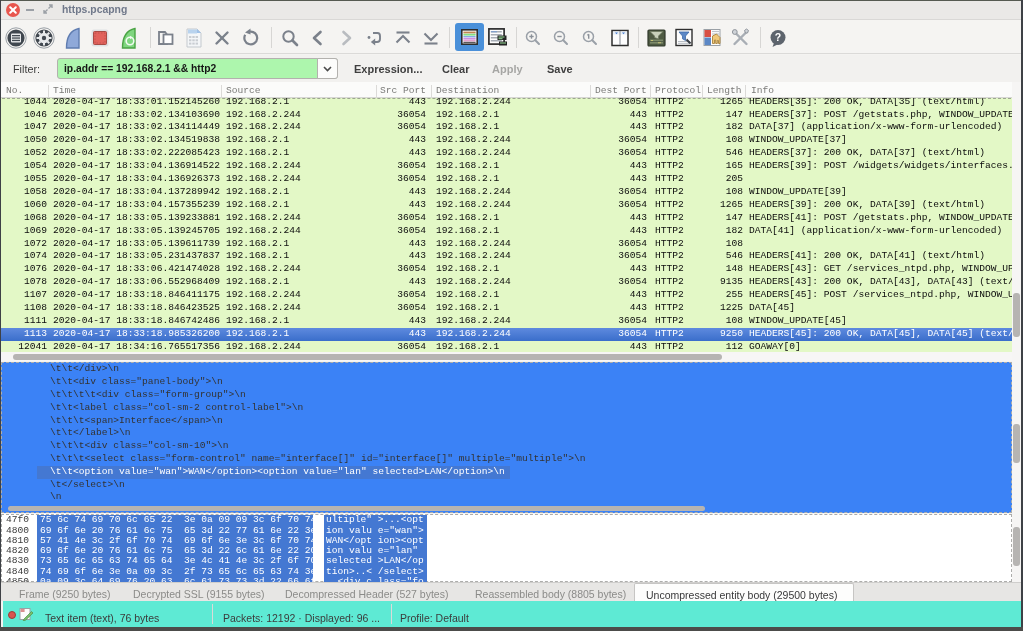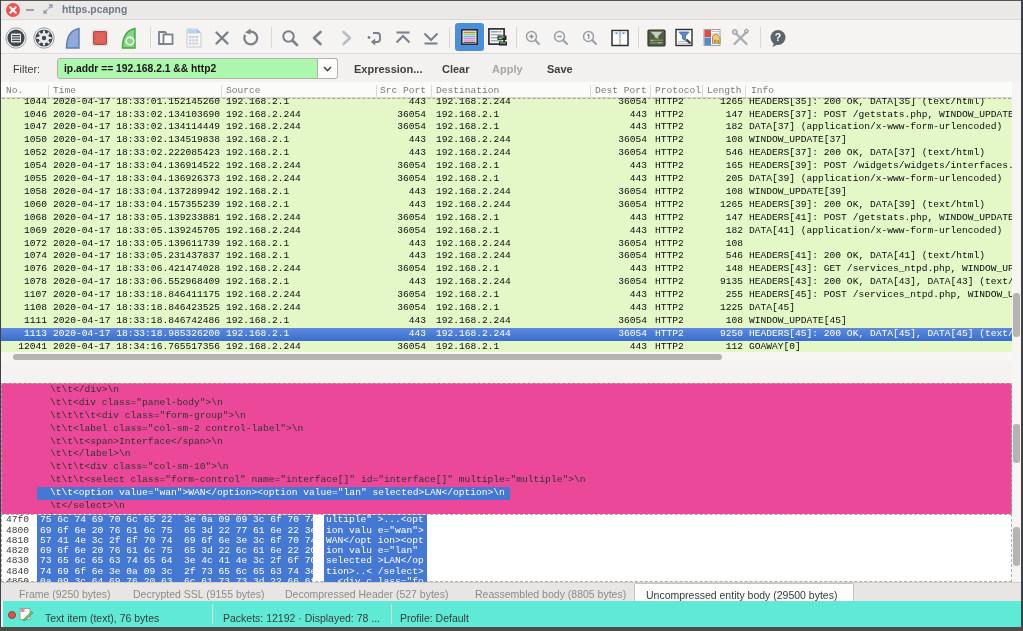--- a/index.html
+++ b/index.html
@@ -41,21 +41,21 @@
 .c-dp{left:590px;width:56px;text-align:right}
 .c-pr{left:654px;width:45px}
 .c-len{left:696px;width:46px;text-align:right}
 .c-info{left:748px;width:264px}
 .selrow{background:linear-gradient(#5e8ade,#3a6ecb);color:#fff}
 
 .sbthumb{position:absolute;background:#b6b4b2;border-radius:3px}
 #plhsb{left:1px;top:352px;width:1011px;height:9px;background:#f7f6f5}
 #vsbcol{left:1012px;top:82px;width:9px;height:504px;background:#f6f5f4}
 
-#midpane{left:1px;top:383px;width:1011px;height:151px;background:#ec4899;outline:1px dashed #adadab;outline-offset:-1px}
+#midpane{left:1px;top:362px;width:1011px;height:151px;background:#3b82f6;outline:1px dashed #adadab;outline-offset:-1px}
 .mrow{position:absolute;left:0;width:1011px;height:12.8px;line-height:12.8px;color:#333}
 .mrow .txt{position:absolute;left:49px;top:0}
 #midsel{position:absolute;left:36px;width:473px;height:12.8px;background:#4478d2}
 
 #hexpane{left:1px;top:514px;width:1011px;height:68px;background:#fff;outline:1px dashed #adadab;outline-offset:-1px}
 .xrow{position:absolute;left:0;width:1011px;height:10.3px;line-height:10.3px;color:#3b3b3b}
 .xoff{position:absolute;left:5px}
 .xhex{position:absolute;left:39px;color:#fff}
 .xasc{position:absolute;left:325px;color:#fff}
 #hexselA{position:absolute;left:36px;top:1px;width:276px;height:67px;background:#4478d2}
@@ -397,21 +397,20 @@
     </div>
 <div class="prow" style="top:75.0px">
       <span class="mono c-no">1055</span>
       <span class="mono c-time">2020-04-17 18:33:04.136926373</span>
       <span class="mono c-src">192.168.2.244</span>
       <span class="mono c-sp">36054</span>
       <span class="mono c-dst">192.168.2.1</span>
       <span class="mono c-dp">443</span>
       <span class="mono c-pr">HTTP2</span>
       <span class="mono c-len">205</span>
-      <span class="mono c-info">DATA[39] (application/x-www-form-urlencoded)</span>
     </div>
 <div class="prow" style="top:87.9px">
       <span class="mono c-no">1058</span>
       <span class="mono c-time">2020-04-17 18:33:04.137289942</span>
       <span class="mono c-src">192.168.2.1</span>
       <span class="mono c-sp">443</span>
       <span class="mono c-dst">192.168.2.244</span>
       <span class="mono c-dp">36054</span>
       <span class="mono c-pr">HTTP2</span>
       <span class="mono c-len">108</span>
@@ -649,21 +648,21 @@
 
 <div class="abs" id="statusbar">
   <div id="expdot"></div>
   <svg class="abs" style="left:16px;top:6px" width="14" height="14" viewBox="0 0 14 14">
     <rect x="1" y="1.5" width="10" height="11" fill="#fdfdfd" stroke="#9aa0a6" stroke-width="1"></rect>
     <rect x="1.6" y="2" width="4" height="3" fill="#d98f8f"></rect>
     <path d="M5 12 L12.5 4.5 L14 6 L6.5 13.2 L4.2 13.8 Z" fill="#7cbf6d" stroke="#4d8f43" stroke-width="0.7"></path>
   </svg>
   <span class="st" style="left:42px">Text item (text), 76 bytes</span>
   <span class="ssep" style="left:209px"></span>
-  <span class="st" style="left:220px">Packets: 12192 · Displayed: 78 ...</span>
+  <span class="st" style="left:220px">Packets: 12192 · Displayed: 96 ...</span>
   <span class="ssep" style="left:388px"></span>
   <span class="st" style="left:397px">Profile: Default</span>
 </div>
 
 <div class="abs" id="topline"></div>
 <div class="abs" id="leftline"></div>
 <div class="abs" id="rightline"></div>
 <div class="abs" id="botline"></div>
 
 </body></html>

